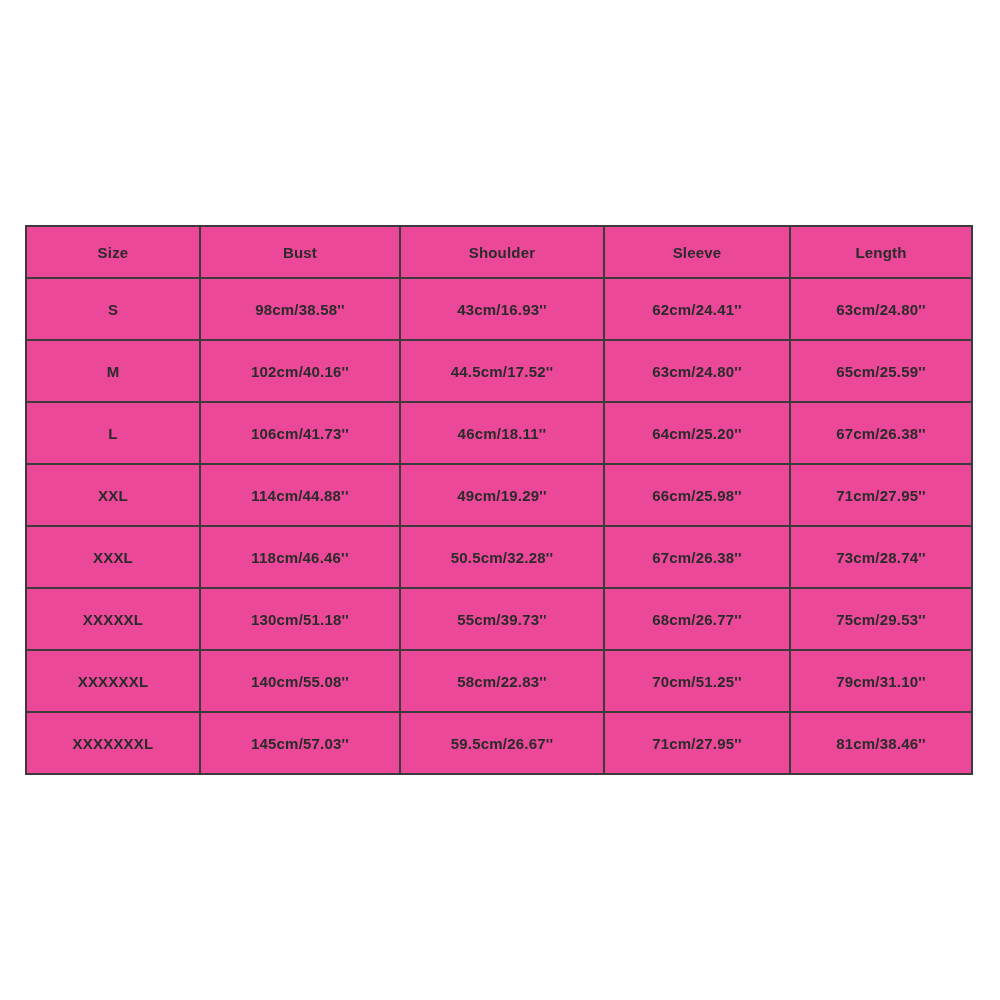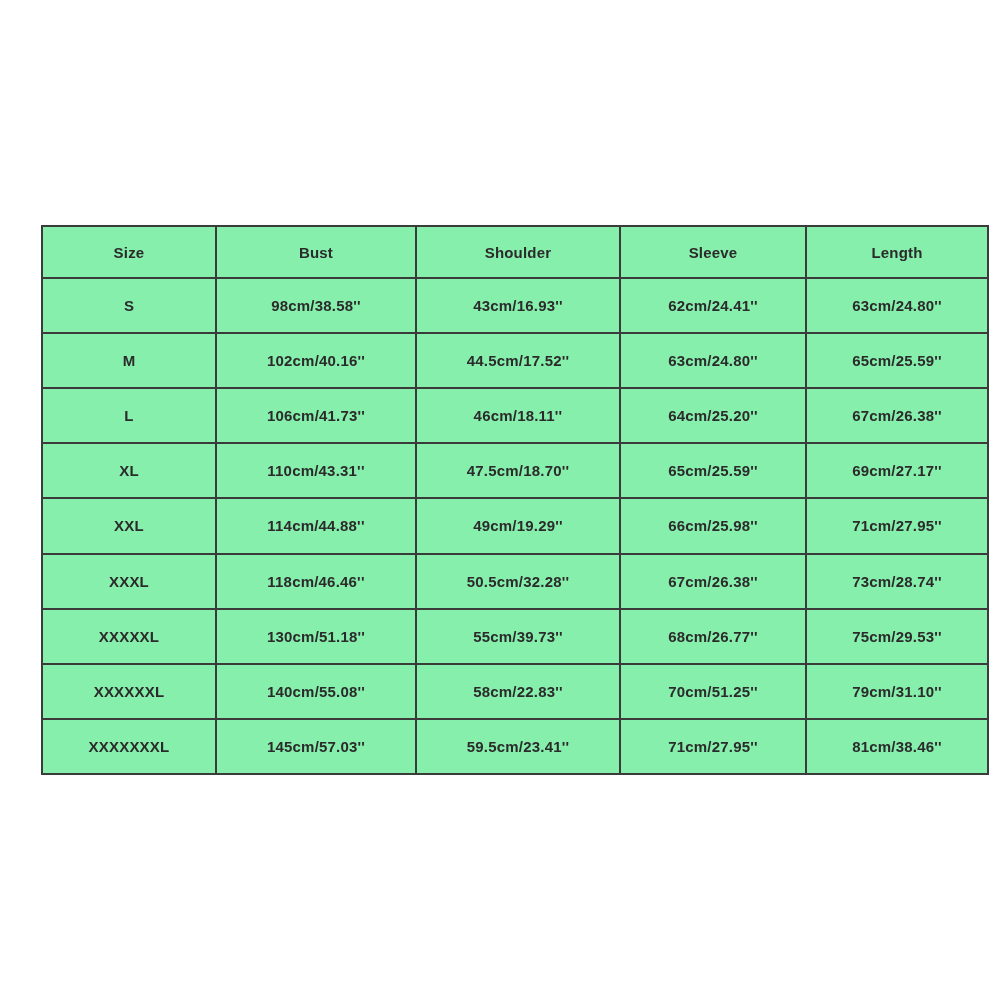--- a/index.html
+++ b/index.html
@@ -12,27 +12,27 @@
   }
   .page {
     position: relative;
     width: 1000px;
     height: 1000px;
     background: #ffffff;
     overflow: hidden;
   }
   table.size-chart {
     position: absolute;
-    left: 41px;
+    left: 25px;
     top: 225px;
     width: 946px;
     height: 550px;
     border-collapse: collapse;
     table-layout: fixed;
-    background: #86efac;
+    background: #ec4899;
   }
   table.size-chart th,
   table.size-chart td {
     border: 2px solid #3b3b3b;
     text-align: center;
     vertical-align: middle;
     font-weight: bold;
     color: #2b2b2b;
     font-size: 15px;
     letter-spacing: 0.2px;
@@ -88,27 +88,20 @@
           <td>65cm/25.59''</td>
         </tr>
         <tr>
           <td>L</td>
           <td>106cm/41.73''</td>
           <td>46cm/18.11''</td>
           <td>64cm/25.20''</td>
           <td>67cm/26.38''</td>
         </tr>
         <tr>
-          <td>XL</td>
-          <td>110cm/43.31''</td>
-          <td>47.5cm/18.70''</td>
-          <td>65cm/25.59''</td>
-          <td>69cm/27.17''</td>
-        </tr>
-        <tr>
           <td>XXL</td>
           <td>114cm/44.88''</td>
           <td>49cm/19.29''</td>
           <td>66cm/25.98''</td>
           <td>71cm/27.95''</td>
         </tr>
         <tr>
           <td>XXXL</td>
           <td>118cm/46.46''</td>
           <td>50.5cm/32.28''</td>
@@ -125,19 +118,19 @@
         <tr>
           <td>XXXXXXL</td>
           <td>140cm/55.08''</td>
           <td>58cm/22.83''</td>
           <td>70cm/51.25''</td>
           <td>79cm/31.10''</td>
         </tr>
         <tr>
           <td>XXXXXXXL</td>
           <td>145cm/57.03''</td>
-          <td>59.5cm/23.41''</td>
+          <td>59.5cm/26.67''</td>
           <td>71cm/27.95''</td>
           <td>81cm/38.46''</td>
         </tr>
       </tbody>
   </table>
 </div>
 
 </body></html>

